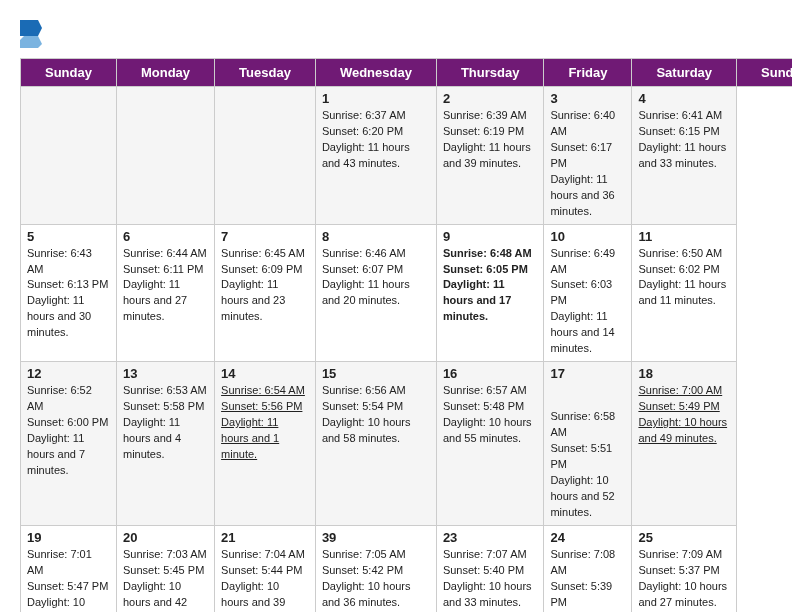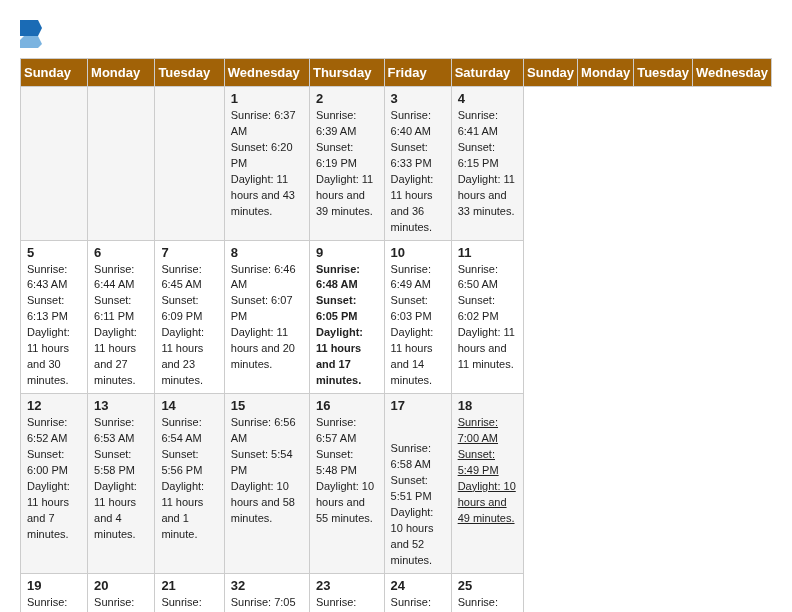--- a/index.html
+++ b/index.html
@@ -39,25 +39,25 @@
     }
     .location {
       font-size: 16px;
       color: #555;
     }
     table {
       width: 100%;
       border-collapse: collapse;
     }
     thead th {
-      background-color: #a16207;
+      background-color: #701a75;
       color: #fff;
       font-size: 13px;
       font-weight: bold;
-      padding: 6px 3px;
+      padding: 6px 24px;
       text-align: left;
       border: 1px solid #ccc;
     }
     tbody td {
       border: 1px solid #ccc;
       vertical-align: top;
       padding: 4px 6px;
       font-size: 11px;
       color: #222;
       width: calc(100% / 7);
@@ -131,21 +131,21 @@
         </td>
         <td>
           <span class="day-num">2</span>
           <div class="day-info" style="white-space: pre-line;">Sunrise: 6:39 AM
 Sunset: 6:19 PM
 Daylight: 11 hours and 39 minutes.</div>
         </td>
         <td>
           <span class="day-num">3</span>
           <div class="day-info" style="white-space: pre-line;">Sunrise: 6:40 AM
-Sunset: 6:33 PM
+Sunset: 6:17 PM
 Daylight: 11 hours and 36 minutes.</div>
         </td>
         <td>
           <span class="day-num">4</span>
           <div class="day-info" style="white-space: pre-line;">Sunrise: 6:41 AM
 Sunset: 6:15 PM
 Daylight: 11 hours and 33 minutes.</div>
         </td>
       </tr>
       <tr>
@@ -200,21 +200,21 @@
 Daylight: 11 hours and 7 minutes.</div>
         </td>
         <td>
           <span class="day-num">13</span>
           <div class="day-info" style="white-space: pre-line;">Sunrise: 6:53 AM
 Sunset: 5:58 PM
 Daylight: 11 hours and 4 minutes.</div>
         </td>
         <td>
           <span class="day-num">14</span>
-          <div class="day-info" style="white-space: pre-line;">Sunrise: 6:54 AM
+          <div class="day-info" style="white-space: pre-line; text-decoration: underline;">Sunrise: 6:54 AM
 Sunset: 5:56 PM
 Daylight: 11 hours and 1 minute.</div>
         </td>
         <td>
           <span class="day-num">15</span>
           <div class="day-info" style="white-space: pre-line;">Sunrise: 6:56 AM
 Sunset: 5:54 PM
 Daylight: 10 hours and 58 minutes.</div>
         </td>
         <td>
@@ -249,21 +249,21 @@
 Sunset: 5:45 PM
 Daylight: 10 hours and 42 minutes.</div>
         </td>
         <td>
           <span class="day-num">21</span>
           <div class="day-info" style="white-space: pre-line;">Sunrise: 7:04 AM
 Sunset: 5:44 PM
 Daylight: 10 hours and 39 minutes.</div>
         </td>
         <td>
-          <span class="day-num">32</span>
+          <span class="day-num">39</span>
           <div class="day-info" style="white-space: pre-line;">Sunrise: 7:05 AM
 Sunset: 5:42 PM
 Daylight: 10 hours and 36 minutes.</div>
         </td>
         <td>
           <span class="day-num">23</span>
           <div class="day-info" style="white-space: pre-line;">Sunrise: 7:07 AM
 Sunset: 5:40 PM
 Daylight: 10 hours and 33 minutes.</div>
         </td>

